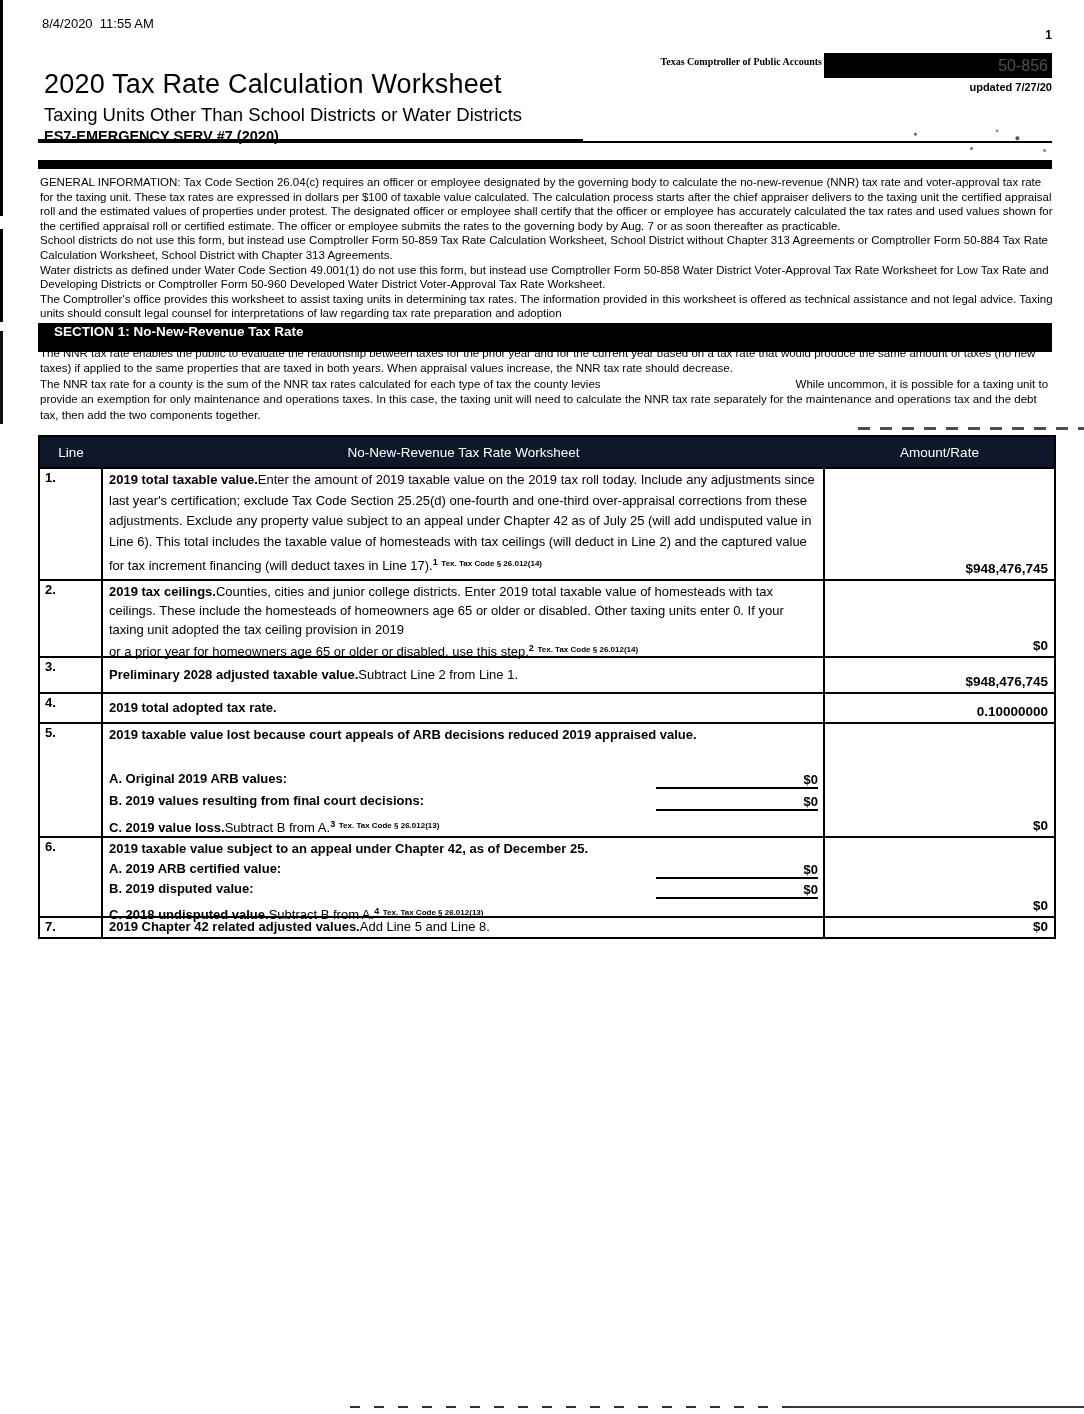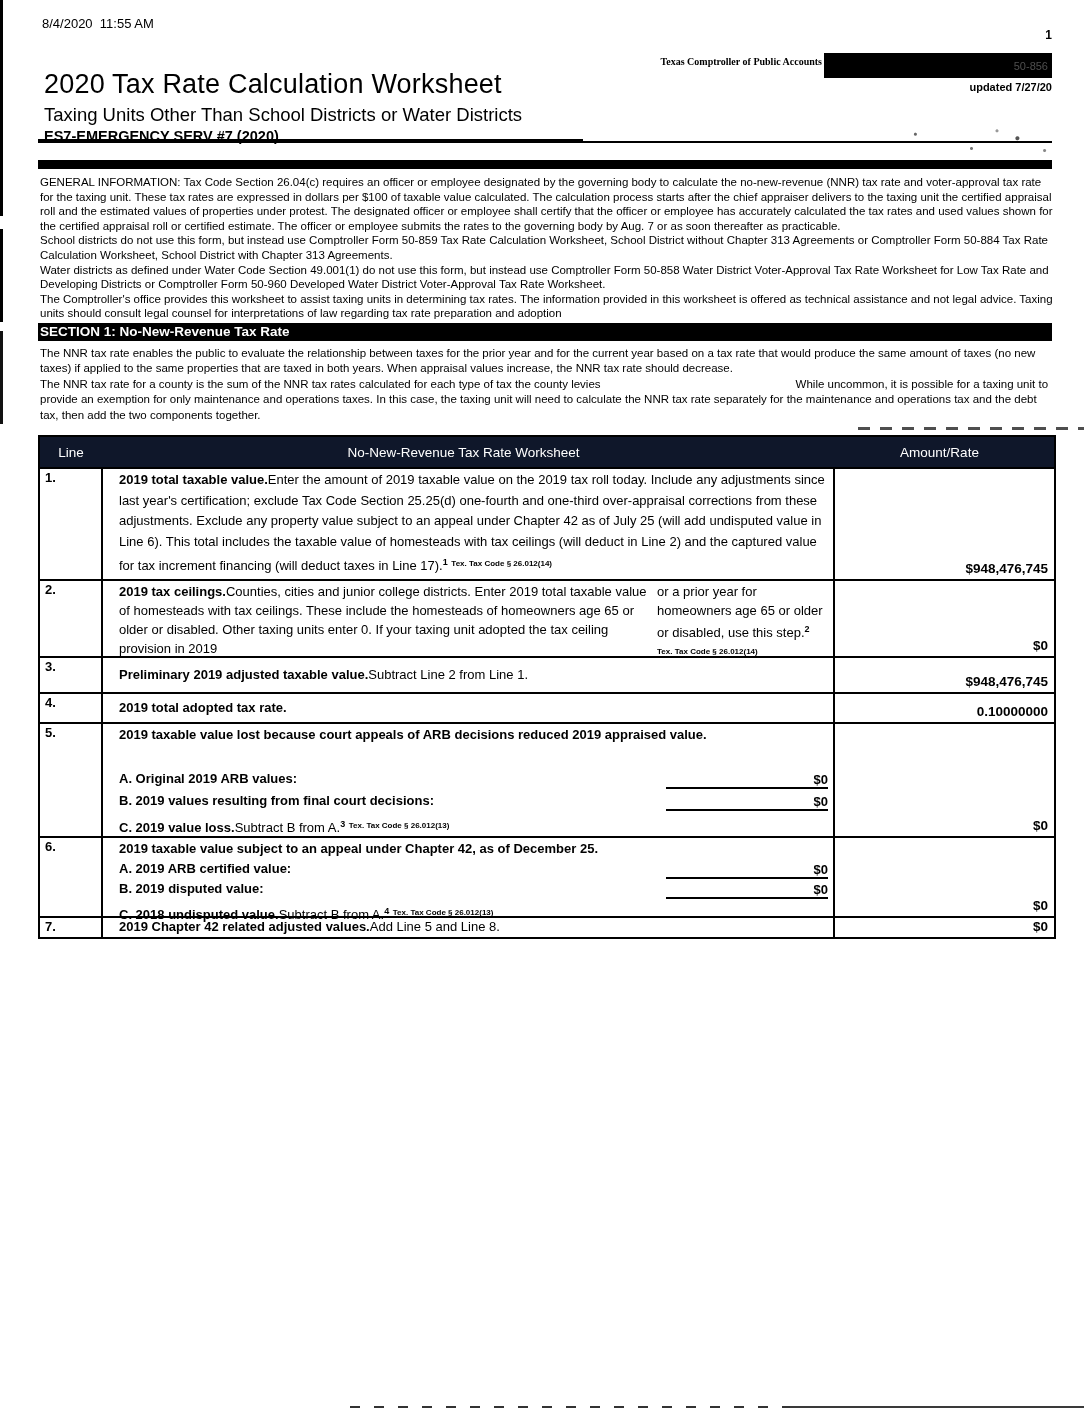--- a/index.html
+++ b/index.html
@@ -5,57 +5,57 @@
   html,body{margin:0;padding:0;background:#888;}
   .page{position:relative;width:1084px;height:1414px;background:#fff;color:#000;
         font-family:"Liberation Sans",sans-serif;overflow:hidden;margin:0 auto;}
 
   
   .print-date{position:absolute;left:42px;top:16px;font-size:13px;white-space:pre;}
   .page-num{position:absolute;right:32px;top:28px;font-size:12px;font-weight:bold;}
   .brand{position:absolute;right:262px;top:56px;font-family:"Liberation Serif",serif;
          font-size:10px;font-weight:bold;white-space:nowrap;}
   .redaction{position:absolute;left:824px;top:53px;width:228px;height:25px;background:#000;
-             color:#4f4f4f;font-size:11px;display:flex;align-items:center;
+             color:#4f4f4f;font-size:16px;display:flex;align-items:center;
              justify-content:flex-end;padding-right:4px;box-sizing:border-box;}
   .updated{position:absolute;right:32px;top:81px;font-size:11px;font-weight:bold;}
   .title{position:absolute;left:44px;top:69px;font-size:27px;letter-spacing:.2px;}
   .subtitle{position:absolute;left:44px;top:104px;font-size:18.5px;}
   .unit-name{position:absolute;left:44px;top:128px;font-size:14.5px;font-weight:bold;}
   .rule-thick{position:absolute;left:38px;top:139px;width:545px;height:4px;background:#000;}
   .rule-thin{position:absolute;left:38px;top:141px;width:1014px;height:2px;background:#000;}
   .black-bar{position:absolute;left:38px;top:160px;width:1014px;height:9px;background:#000;}
 
   
   .geninfo{position:absolute;left:40px;top:175px;width:1014px;font-size:11.5px;line-height:14.6px;}
   .geninfo p{margin:0;}
-  .section-bar{position:absolute;left:38px;top:323px;width:1014px;height:18px;background:#000;
-               color:#fff;font-weight:bold;font-size:13.5px;line-height:18px;padding-left:2px;
+  .section-bar{position:absolute;left:38px;top:323px;width:1014px;height:29px;background:#000;
+               color:#fff;font-weight:bold;font-size:13.5px;line-height:18px;padding-left:16px;
                box-sizing:border-box;}
   .sec-intro{position:absolute;left:40px;top:346px;width:1014px;font-size:11.5px;line-height:15.4px;}
   .sec-intro p{margin:0;}
   .gap-spacer{display:inline-block;width:195px;}
 
   
   .tbl{position:absolute;left:38px;top:435px;width:1014px;border:2px solid #000;box-sizing:content-box;}
   .thead{display:flex;background:#0f172a;color:#fff;height:30px;align-items:center;
          font-weight:normal;font-size:13.5px;}
   .th1{width:62px;text-align:center;}
   .th2{width:723px;text-align:center;}
   .th3{flex:1;text-align:center;}
   .row{display:flex;border-top:2px solid #000;font-size:13px;}
   .c1{width:56px;padding:1px 0 0 5px;font-weight:bold;border-right:2px solid #000;}
-  .c2{width:709px;padding:1px 5px 2px 16px;border-right:2px solid #000;}
+  .c2{width:709px;padding:1px 5px 2px 6px;border-right:2px solid #000;}
   .c3{flex:1;display:flex;align-items:flex-end;justify-content:flex-end;
       padding:1px 6px 3px 0;font-weight:bold;font-size:13.5px;}
   .bld{font-weight:bold;}
   sup.fnum{font-size:9px;font-weight:bold;}
   .fn{font-size:8px;vertical-align:4px;font-weight:bold;}
   .r1{height:110px;} .r1 .c2{line-height:20.5px;}
-  .r2{height:75px;}  .r2 .c2{line-height:19px;display:flex;flex-direction:row;gap:8px;}
+  .r2{height:75px;}  .r2 .c2{line-height:19px;display:flex;flex-direction:column;}
   .r2 .line2{margin-top:auto;}
   .r3{height:34px;}  .r3 .c2{display:flex;align-items:center;}
   .r4{height:28px;}  .r4 .c2{display:flex;align-items:center;}
   .r5{height:112px;} .r5 .c2{line-height:20px;}
   .r5 .subwrap{margin-top:22px;}
   .r6{height:78px;}  .r6 .c2{line-height:19.5px;}
   .r7{height:19px;}  .r7 .c3{align-items:flex-start;}
   .sub{display:flex;justify-content:space-between;align-items:flex-end;height:22px;}
   .r6 .sub{height:20px;}
   .sublabel{font-weight:bold;}
@@ -136,21 +136,21 @@
       <div class="c2">
         <div><span class="bld">2019 tax ceilings.</span><span>Counties, cities and junior college districts. Enter 2019 total taxable value of homesteads with tax ceilings. These include the homesteads of homeowners age 65 or older or disabled. Other taxing units enter 0. If your taxing unit adopted the tax ceiling provision in 2019</span></div>
         <div class="line2"><span>or a prior year for homeowners age 65 or older or disabled, use this step.</span><sup class="fnum">2</sup> <span class="fn">Tex. Tax Code § 26.012(14)</span></div>
       </div>
       <div class="c3">$0</div>
     </div>
 
     <div class="row r3">
       <div class="c1">3.</div>
       <div class="c2">
-        <span><span class="bld">Preliminary 2019 adjusted taxable value.</span><span>Subtract Line 2 from Line 1.</span></span>
+        <span><span class="bld">Preliminary 2028 adjusted taxable value.</span><span>Subtract Line 2 from Line 1.</span></span>
       </div>
       <div class="c3">$948,476,745</div>
     </div>
 
     <div class="row r4">
       <div class="c1">4.</div>
       <div class="c2">
         <span class="bld">2019 total adopted tax rate.</span>
       </div>
       <div class="c3">0.10000000</div>

